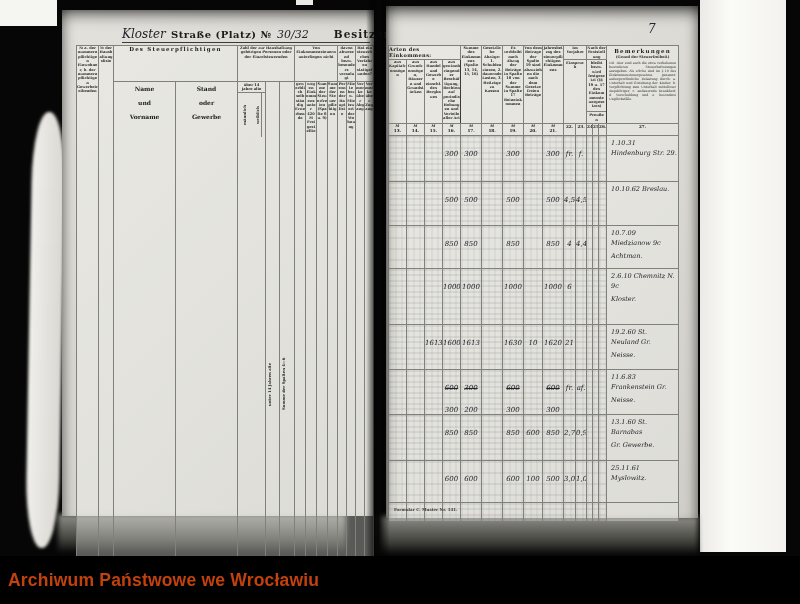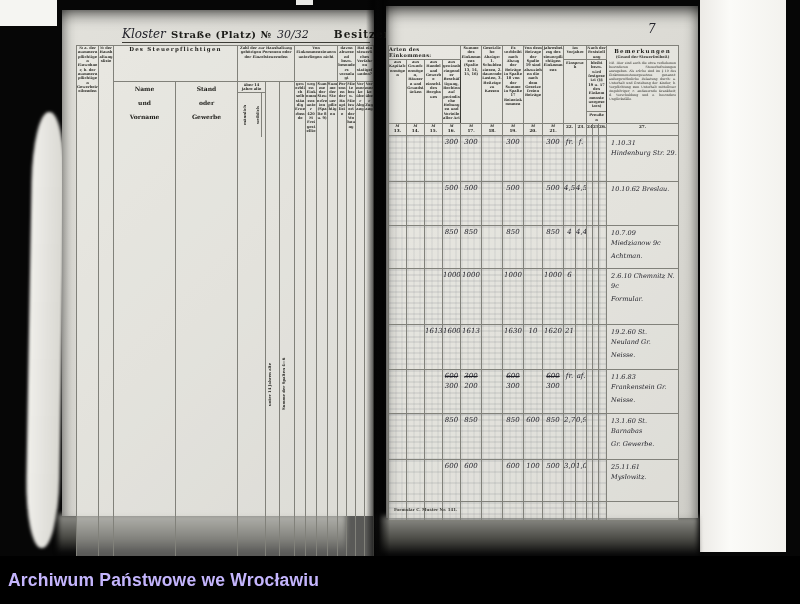--- a/index.html
+++ b/index.html
@@ -13,21 +13,21 @@
              filter:blur(1.5px);transform:rotate(1deg);}
   .right-strip{position:absolute;left:700px;top:0;width:86px;height:552px;
                background:linear-gradient(to right,#eceae6,#fbfbf8 35%,#f3f2ee);}
   .bottom-blur{position:absolute;top:514px;height:38px;filter:blur(2.5px);
                background:linear-gradient(to bottom,#90908a,#454540 65%,#0c0c0c);}
   .bottom-blur.l{left:58px;width:288px;}
   .bottom-blur.r{left:378px;top:516px;width:320px;}
   .gutter{position:absolute;left:366px;top:0;width:24px;height:560px;z-index:5;
           background:linear-gradient(to right,rgba(0,0,0,0) 0%,rgba(0,0,0,.55) 30%,rgba(5,5,5,.95) 50%,rgba(0,0,0,.5) 72%,rgba(0,0,0,0) 100%);}
   .footer-bar{position:absolute;left:0;top:556px;width:800px;height:48px;background:#000;z-index:8;}
-  .archive-label{position:absolute;left:8px;top:570px;z-index:9;color:#c4b5fd;
+  .archive-label{position:absolute;left:8px;top:570px;z-index:9;color:#c2410c;
                  font-family:"Liberation Sans",sans-serif;font-weight:bold;font-size:17.5px;letter-spacing:.2px;}
   
   .page{position:absolute;background:linear-gradient(135deg,#e2e1db,#d9d8d2 55%,#cfcec8);z-index:2;}
   .page.left{left:62px;top:10px;width:312px;height:506px;
     box-shadow:inset 0 14px 16px -12px rgba(0,0,0,.8), inset 10px 0 14px -10px rgba(0,0,0,.6), inset -8px 0 10px -8px rgba(0,0,0,.35);}
   .page.right{left:386px;top:6px;width:312px;height:512px;
     box-shadow:inset 0 16px 16px -12px rgba(0,0,0,.8), inset 12px 0 14px -10px rgba(0,0,0,.5), inset -10px 0 12px -8px rgba(0,0,0,.45);}
   
   .title-line{position:absolute;left:60px;top:13px;width:248px;height:19px;
               border-bottom:1px solid #3b3b35;white-space:nowrap;}
@@ -59,21 +59,21 @@
   .vpair .vert:last-child{border-left:.8px solid #81817a;}
   .einspruch-cell{vertical-align:bottom;}
   .fest-cell .preussen{border-top:.8px solid #81817a;margin-top:2px;padding-top:1px;}
   .bemerk-cell{vertical-align:top;}
   .bemerk-text{font-size:3.2px;line-height:1.25;text-align:justify;padding:1px 2px;color:#33332e;}
   .grid{background-image:
         repeating-linear-gradient(to bottom,rgba(90,95,105,.22) 0 .6px,transparent .6px 5.5px),
         repeating-linear-gradient(to right,rgba(90,95,105,.14) 0 .6px,transparent .6px 6px);}
   
   .hw{font-family:"DejaVu Serif",serif;font-style:italic;color:#23232b;}
-  .rnum-hw{font-size:7px;text-align:center;padding-top:2px;}
+  .rnum-hw{font-size:7px;text-align:center;padding-top:14px;}
   .struck{text-decoration:line-through;}
   .remark-hw{font-size:6.5px;line-height:1.6;padding:2px 1px 0 4px;white-space:normal;}
 </style>
 </head>
 <body>
 
 <div class="stage">
 
   <div class="patch-topleft"></div>
   <div class="patch-topmid"></div>
@@ -409,21 +409,21 @@
               <div>
                 <div class="hw rnum-hw">6</div>
               </div>
             </td>
             <td class="grid"></td>
             <td class="grid bl"></td>
             <td class="grid"></td>
             <td class="grid"></td>
             <td class="bl">
               <div class="hw remark-hw">2.6.10 Chemnitz N. 9c</div>
-              <div class="hw remark-hw">Formular.</div>
+              <div class="hw remark-hw">Kloster.</div>
             </td>
           </tr>
           <tr class="datarow" style="height: 45px;">
             <td class="grid"></td>
             <td class="grid"></td>
             <td class="grid">
               <div>
                 <div class="hw rnum-hw">1613</div>
               </div>
             </td>

